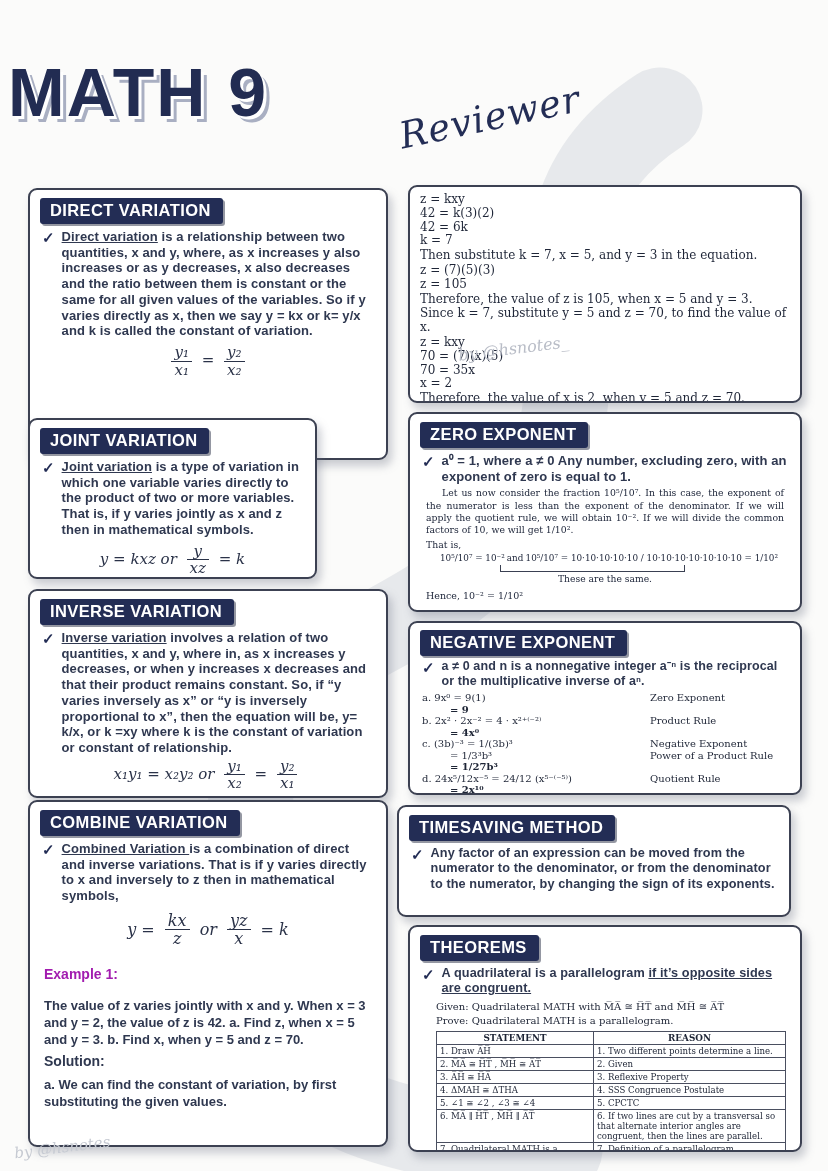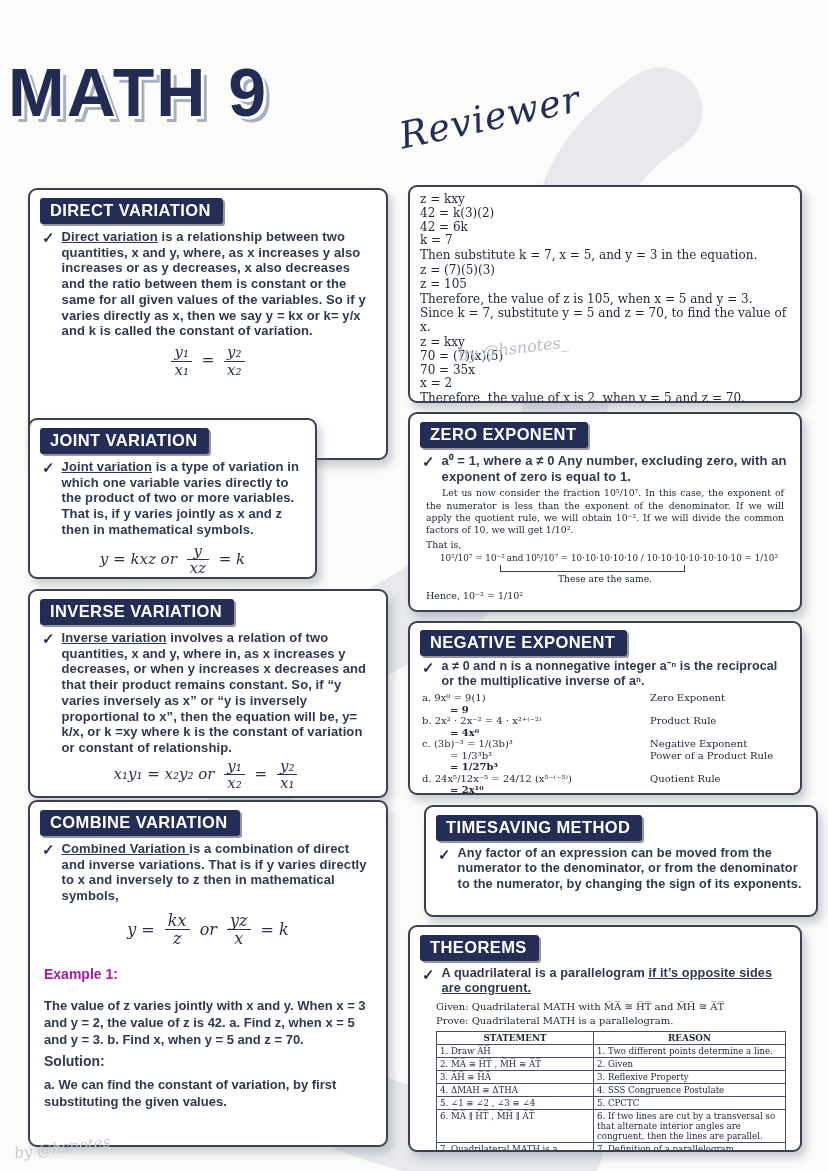--- a/index.html
+++ b/index.html
@@ -249,21 +249,21 @@
       <div class="exrow">
           <span class="expr">d.   24x⁵/12x⁻⁵ = 24/12 (x⁵⁻⁽⁻⁵⁾)</span>
           <span class="rule">Quotient Rule</span>
         </div>
       <div class="exrow subline">
           <span class="expr bold">= 2x¹⁰</span>
         </div>
     </div>
   </section>
 
-  <section class="card" style="left:424px; top:805px; width:394px; height:112px;">
+  <section class="card" style="left:397px; top:805px; width:394px; height:112px;">
     <div class="banner">TIMESAVING METHOD</div>
     <div class="body">
       <span class="check">✓</span>
       <p class="btxt" style="font-size:12.7px;">Any factor of an expression can be moved from the numerator to the denominator, or from the denominator to the numerator, by changing the sign of its exponents.</p>
     </div>
   </section>
 
   <section class="card" style="left:408px; top:925px; width:394px; height:227px;">
     <div class="banner">THEOREMS</div>
     <div class="body">

